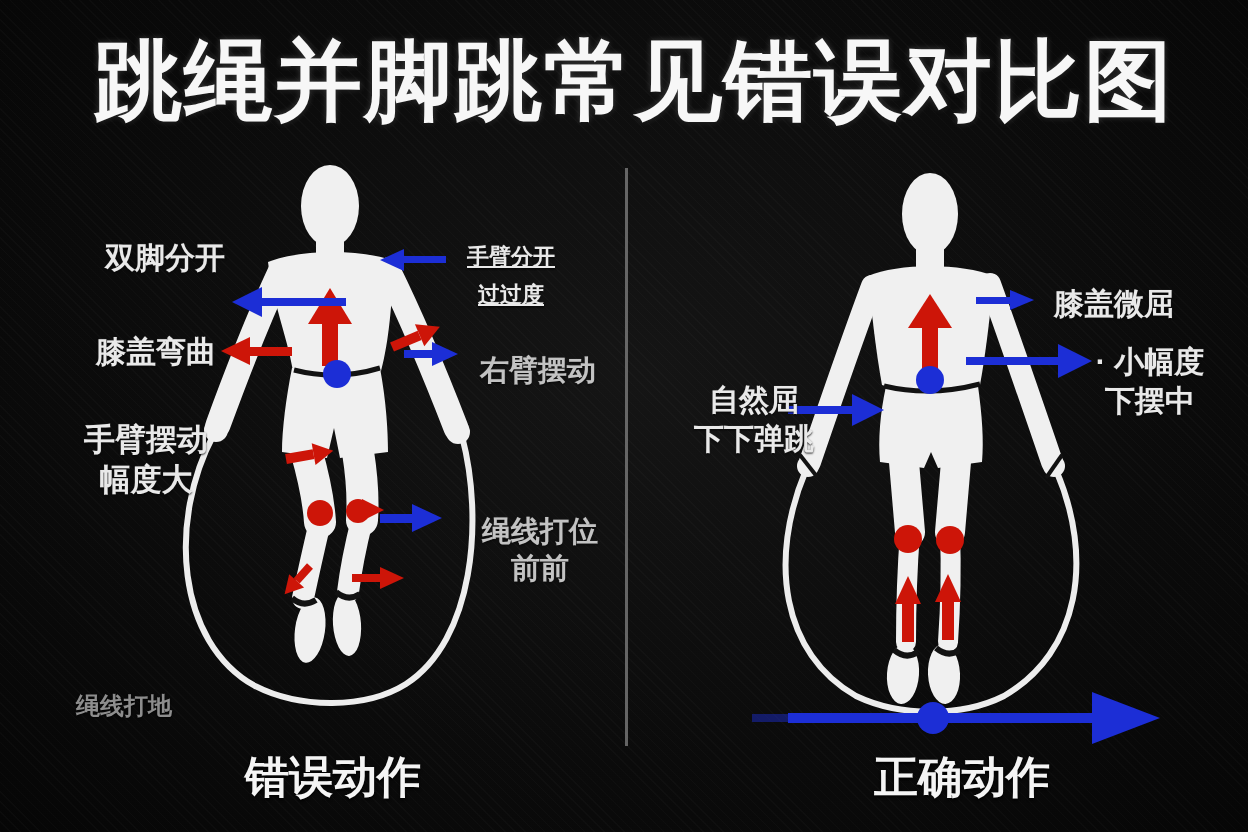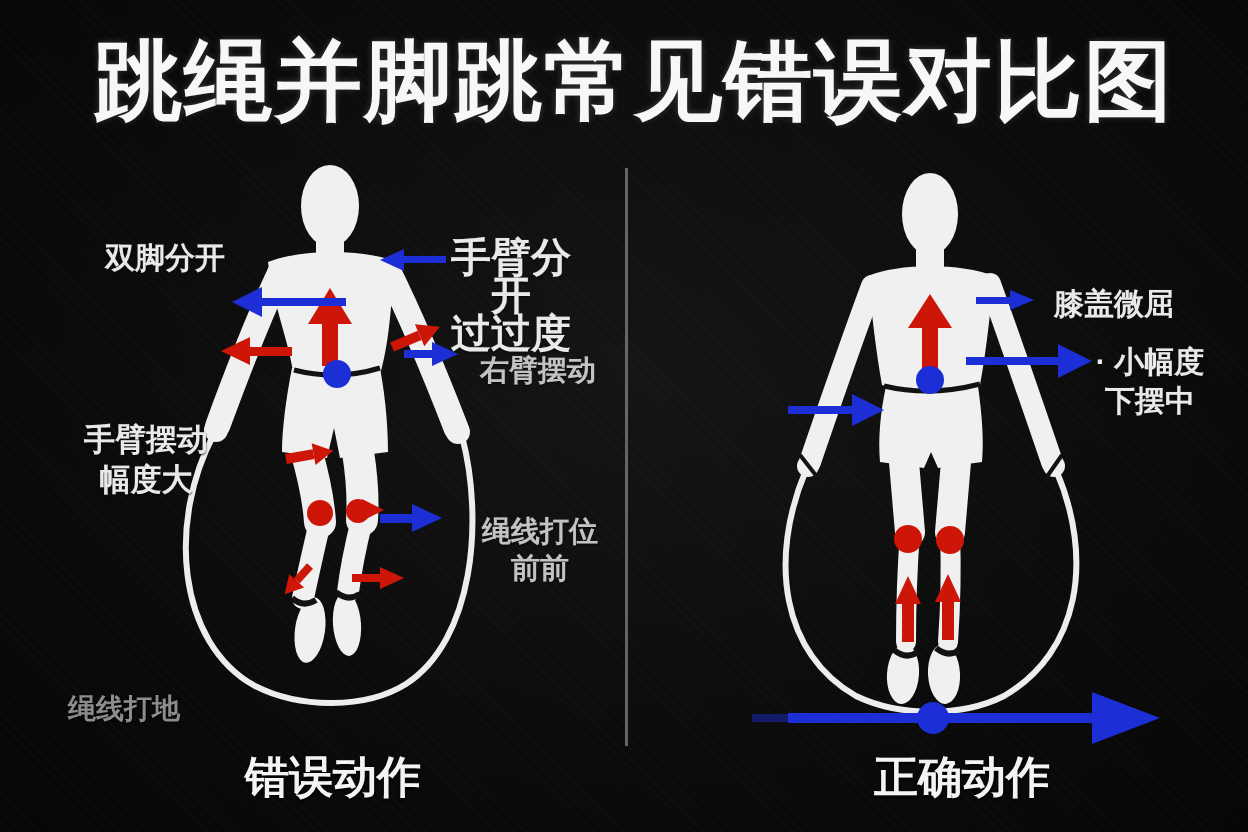--- a/index.html
+++ b/index.html
@@ -213,42 +213,49 @@
       </g>
       <circle cx="933" cy="718" r="16" fill="#1c2ed6"></circle>
     </g>
   </svg>
 
   <div class="title">跳绳并脚跳常见错误对比图</div>
 
   <div class="lbl" style="left:88px;top:238px;width:154px;font-size:30px;line-height:39px;">
     <span class="ln">双脚分开</span>
   </div>
+  <div class="lbl" style="left:90px;top:332px;width:132px;font-size:30px;">
+    <span class="ln">膝盖弯曲</span>
+  </div>
   <div class="lbl" style="left:58px;top:420px;width:176px;font-size:31px;line-height:40px;">
     <span class="ln">手臂摆动</span>
     <span class="ln">幅度大</span>
   </div>
-  <div class="lbl dim" style="left:56px;top:690px;width:136px;font-size:28px;">
+  <div class="lbl dim" style="left:56px;top:690px;width:136px;font-size:24px;">
     <span class="ln">绳线打地</span>
   </div>
-  <div class="lbl" style="left:440px;top:238px;width:142px;font-size:40px;line-height:38px;">
+  <div class="lbl" style="left:440px;top:238px;width:142px;font-size:22px;line-height:38px;text-decoration:underline;">
     <span class="ln">手臂分开</span>
     <span class="ln">过过度</span>
   </div>
   <div class="lbl semi" style="left:468px;top:340px;width:140px;font-size:29px;">
     <span class="ln">右臂摆动</span>
   </div>
   <div class="lbl semi" style="left:470px;top:502px;width:140px;font-size:29px;line-height:37px;">
     <span class="ln">绳线打位</span>
     <span class="ln">前前</span>
   </div>
   <div class="caption" style="left:163px;top:748px;width:340px;">错误动作</div>
 
   <div class="lbl" style="left:1028px;top:284px;width:146px;font-size:30px;text-align:right;">
     <span class="ln">膝盖微屈</span>
   </div>
   <div class="lbl" style="left:1082px;top:342px;width:136px;font-size:30px;line-height:39px;">
     <span class="ln">· 小幅度</span>
     <span class="ln">下摆中</span>
   </div>
+  <div class="lbl" style="left:670px;top:380px;width:168px;font-size:30px;line-height:39px;">
+    <span class="ln">自然屈</span>
+    <span class="ln">下下弹跳</span>
+  </div>
   <div class="caption" style="left:792px;top:748px;width:340px;">正确动作</div>
 
 </div>
 
 </body></html>

